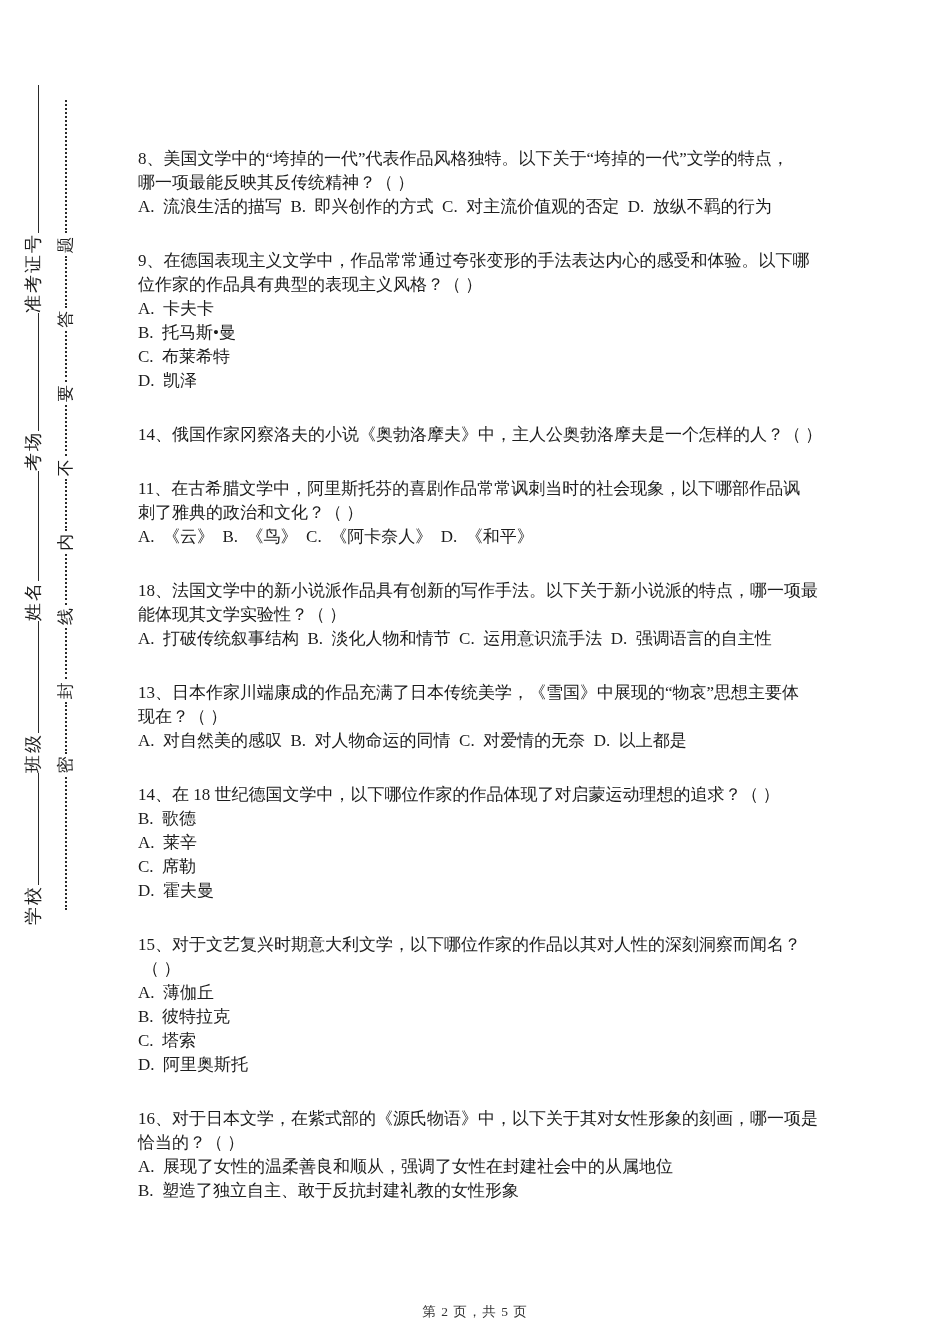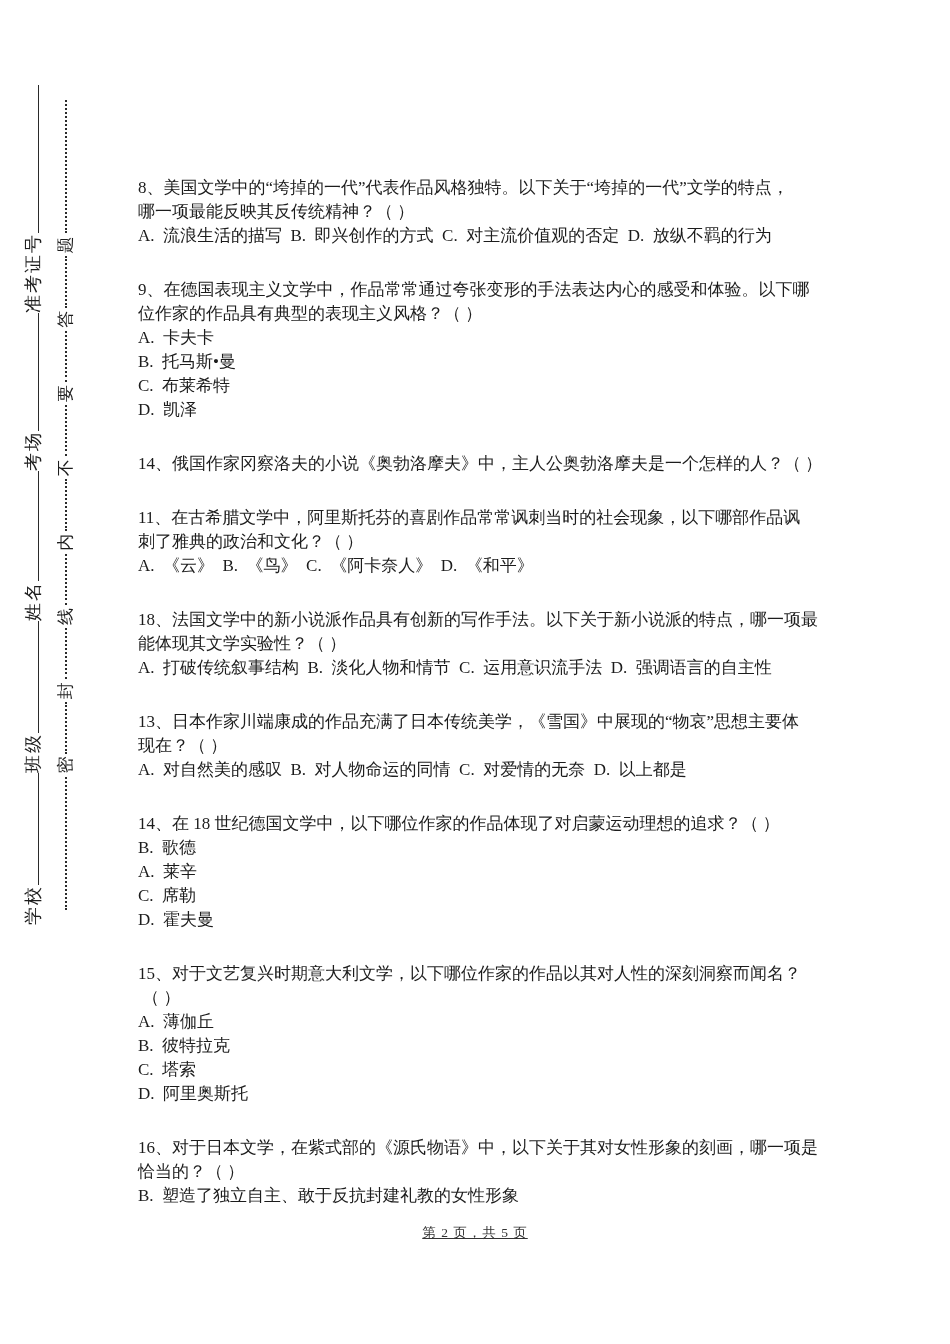--- a/index.html
+++ b/index.html
@@ -55,34 +55,32 @@
   }
   .dotrun.end{flex:2.6 1 auto;}
 
   
   .content{
     position:absolute;
     left:138px;top:147px;
     width:742px;
     font-size:17px;
     line-height:24px;
-    margin-top:29px;
   }
   .question{margin-bottom:30px;}
   .line{min-height:24px;white-space:pre-wrap;}
 
   .footer{
     position:absolute;
-    top:1224px;left:0;
+    top:1303px;left:0;
     width:100%;
     text-align:center;
     font-size:13.5px;
     color:#333;
     letter-spacing:1px;
-    text-decoration:underline;
   }
 </style>
 </head>
 <body>
 
 <div class="page">
 
   <div class="label-line">
     <span class="lbl">学校</span>
       <span class="blank b1"></span>
@@ -168,20 +166,21 @@
       <div class="line"> （ ）</div>
       <div class="line">A.  薄伽丘</div>
       <div class="line">B.  彼特拉克</div>
       <div class="line">C.  塔索</div>
       <div class="line">D.  阿里奥斯托</div>
     </div>
 
     <div class="question">
       <div class="line">16、对于日本文学，在紫式部的《源氏物语》中，以下关于其对女性形象的刻画，哪一项是</div>
       <div class="line">恰当的？（ ）</div>
+      <div class="line">A.  展现了女性的温柔善良和顺从，强调了女性在封建社会中的从属地位</div>
       <div class="line">B.  塑造了独立自主、敢于反抗封建礼教的女性形象</div>
     </div>
 
   </div>
 
   <div class="footer">第 2 页，共 5 页</div>
 
 </div>
 
 </body></html>

